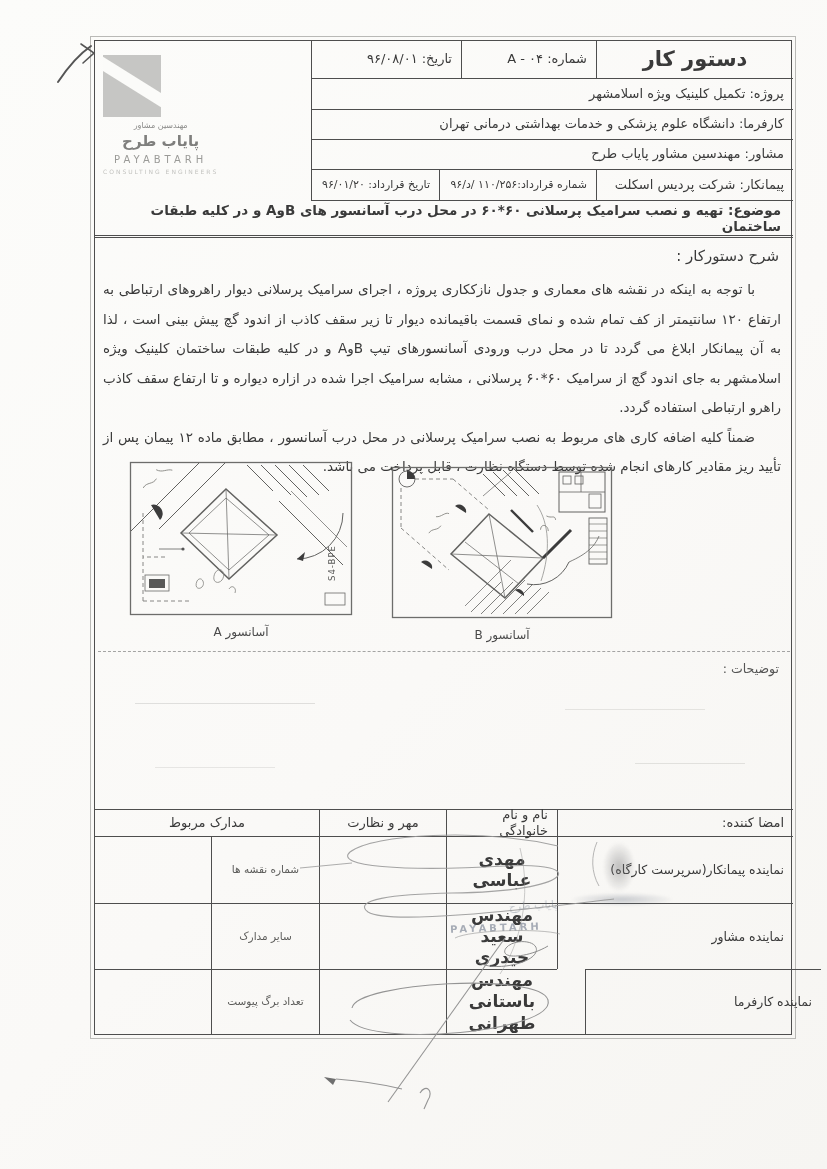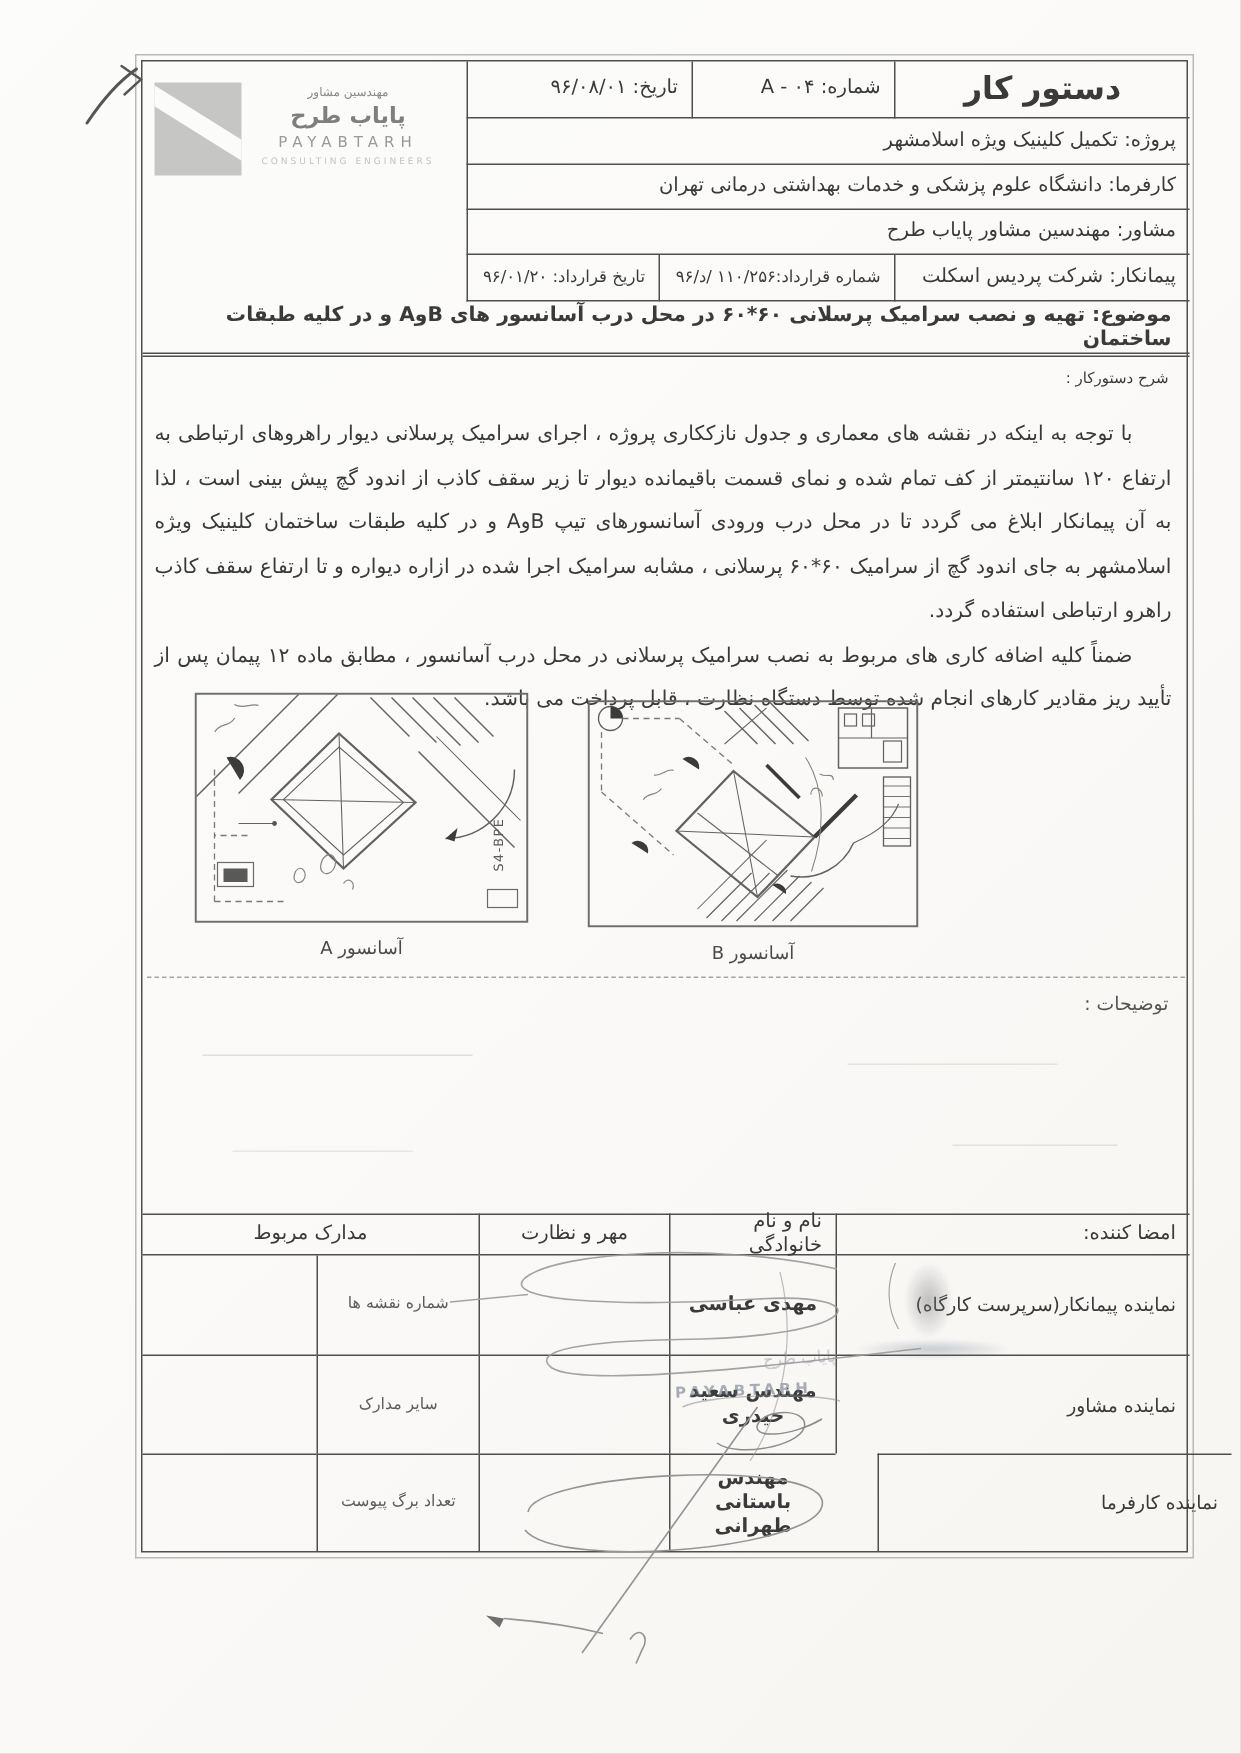--- a/index.html
+++ b/index.html
@@ -7,44 +7,44 @@
         background:linear-gradient(135deg,#fcfcfa 0%,#faf9f7 55%,#f6f5f2 100%);
         font-family:"DejaVu Sans",sans-serif;color:#3a3a3a;}
   .frame{position:absolute;left:94px;top:40px;width:698px;height:995px;box-sizing:border-box;
          border:1.5px solid #4e4e4e;outline:1px solid #b9b9b6;outline-offset:3px;}
   .cell,.scell{position:absolute;box-sizing:border-box;display:flex;align-items:center;
          direction:rtl;border-left:1px solid #4e4e4e;border-bottom:1px solid #4e4e4e;
          padding:0 9px;font-size:13px;line-height:1.25;}
   .noleft{border-left:none;}
   .nobottom{border-bottom:none;}
   .title-cell{font-size:21px;font-weight:bold;justify-content:center;letter-spacing:1px;}
-  .logo-cell{flex-direction:row;justify-content:space-between;align-items:flex-start;direction:ltr;padding:12px 8px;}
+  .logo-cell{flex-direction:column;justify-content:space-between;align-items:flex-start;direction:ltr;padding:12px 8px;}
   .logo-mark{width:58px;height:62px;margin-top:2px;background:#b9b9b7;position:relative;overflow:hidden;opacity:.8;}
   .logo-mark::after{content:"";position:absolute;left:-18px;top:26px;width:110px;height:12px;background:#fbfbf9;transform:rotate(32deg);}
   .logo-text{flex:1;text-align:center;direction:rtl;padding-top:4px;}
   .logo-fa-small{font-size:8px;color:#8a8a88;letter-spacing:1px;}
   .logo-fa{font-size:15px;color:#7f7f7d;font-weight:bold;margin-top:1px;}
   .logo-en{font-size:10px;color:#9a9a97;letter-spacing:4px;margin-top:3px;direction:ltr;}
   .logo-en-sub{font-size:6px;color:#c2c2bf;letter-spacing:2px;margin-top:2px;direction:ltr;}
   .subject{position:absolute;left:0;top:160px;width:698px;height:37px;box-sizing:border-box;
            border-bottom:3px double #4e4e4e;display:flex;align-items:center;direction:rtl;
            padding:0 12px;font-size:13.5px;font-weight:bold;}
-  .desc-label{position:absolute;top:206px;right:12px;font-size:10px;direction:rtl;}
+  .desc-label{position:absolute;top:206px;right:12px;font-size:15px;direction:rtl;}
   .order-body{position:absolute;top:234px;right:10px;width:678px;direction:rtl;text-align:justify;
               font-size:13.5px;line-height:29.5px;}
   .order-body p{margin:0;text-indent:26px;}
   .plan{position:absolute;}
   .plan svg{display:block;}
   .plan-caption{position:absolute;text-align:center;font-size:12px;direction:rtl;color:#4a4a4a;}
   .dash-sep{position:absolute;left:3px;top:610px;width:692px;border-top:1px dashed #8f8f8f;opacity:.8;}
   .notes-label{position:absolute;top:620px;right:12px;font-size:12.5px;color:#555;direction:rtl;}
   .noise{position:absolute;height:1px;background:#c9c9c6;}
   .sig-header{font-size:13px;justify-content:center;font-weight:500;border-top:1px solid #4e4e4e;}
   .sig-role{justify-content:flex-start;font-size:12.5px;font-weight:500;}
-  .sig-name{justify-content:center;text-align:center;font-size:13px;font-weight:bold;padding:0 4px;}
+  .sig-name{justify-content:center;text-align:center;font-size:17px;font-weight:bold;padding:0 4px;}
   .sig-doc{justify-content:center;text-align:center;font-size:10.5px;color:#5c5c5a;padding:0 6px;}
   .pen-overlay{position:absolute;left:0;top:0;pointer-events:none;}
   .stamp-en{position:absolute;left:450px;top:921px;width:160px;color:rgba(98,110,130,.55);
             font-size:10px;letter-spacing:3px;transform:rotate(-2deg);font-weight:bold;direction:ltr;}
   .stamp-fa{position:absolute;left:468px;top:899px;width:130px;color:rgba(98,110,130,.38);
             font-size:11px;transform:rotate(-3deg);direction:rtl;text-align:center;filter:blur(.3px);}
   .blob{position:absolute;filter:blur(1.2px);}
   .blob1{left:603px;top:842px;width:32px;height:50px;
          background:radial-gradient(ellipse at center,rgba(120,120,122,.45),rgba(120,120,122,0) 72%);}
   .blob2{left:572px;top:893px;width:100px;height:13px;

